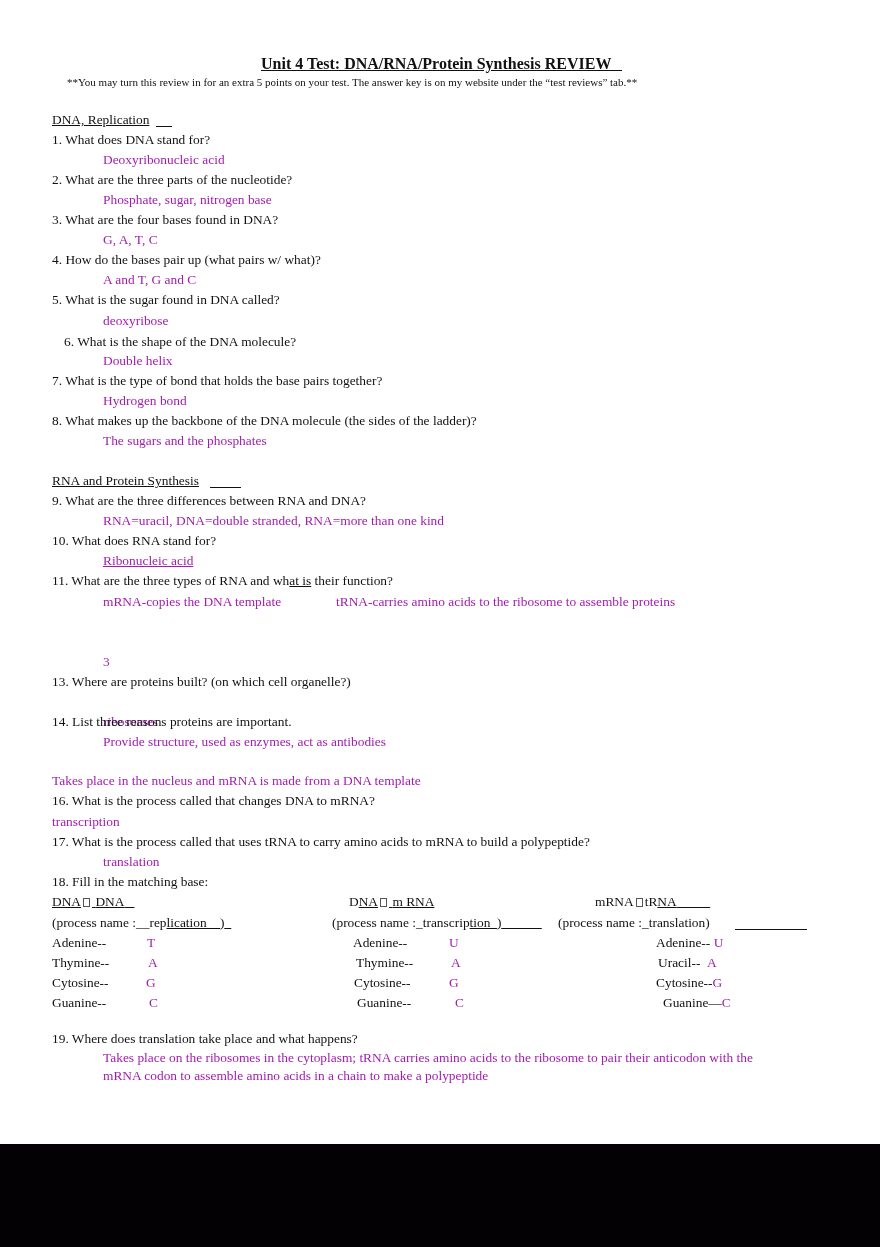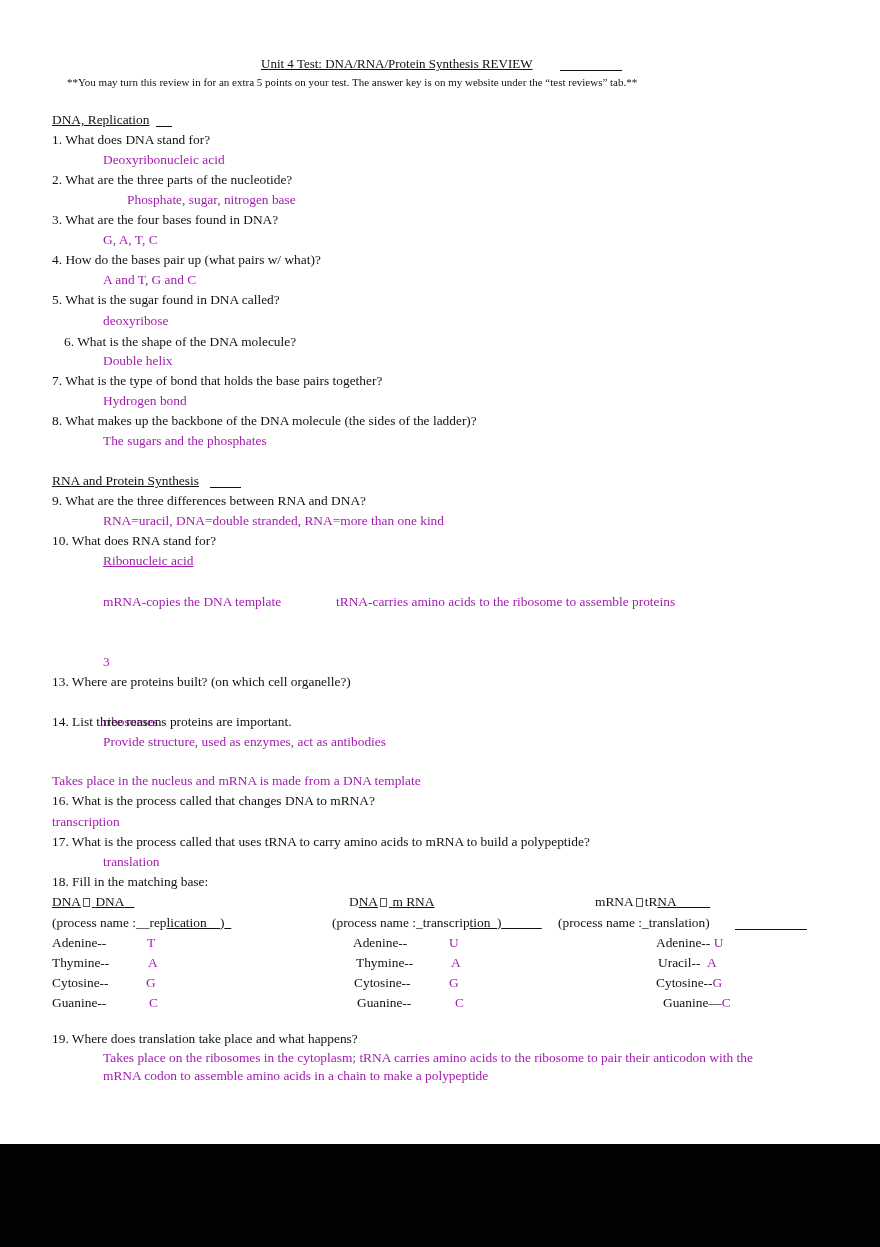--- a/index.html
+++ b/index.html
@@ -8,21 +8,21 @@
     font-family: "Liberation Serif", "DejaVu Serif", serif; color: #111111;
     overflow: hidden;
   }
   .page {
     position: absolute; left: 0; top: 0; width: 880px; height: 1144px;
     background: #ffffff;
   }
   .bottom-band { position: absolute; left: 0; top: 1144px; width: 880px; height: 103px; background: #030104; }
   .abs { position: absolute; white-space: nowrap; font-size: 13.4px; line-height: 16px; }
   .ans { color: #a21caf; }
-  .title { font-size: 13px; text-decoration: underline; }
+  .title { font-size: 16px; text-decoration: underline; font-weight: bold; }
   .note { font-size: 11px; }
   .u { text-decoration: underline; }
   .box {
     display: inline-block; width: 7px; height: 9px; border: 1px solid #555;
     vertical-align: -1px; margin: 0 2px; box-sizing: border-box;
   }
   .hline { position: absolute; height: 0; border-top: 1px solid #111; }
 </style>
 </head>
 <body>
@@ -32,21 +32,21 @@
   <div class="abs title" style="left:261px; top:56px;"><span>Unit 4 Test: DNA/RNA/Protein Synthesis REVIEW</span></div>
   <div class="hline" style="left:560px; top:70px; width:62px;"></div>
   <div class="abs note" style="left:67px; top:74px;">**You may turn this review in for an extra 5 points on your test. The answer key is on my website under the “test reviews” tab.**</div>
 
   <div class="abs u" style="left:52px; top:112px;">DNA, Replication</div>
   <div class="hline" style="left:156px; top:126px; width:16px;"></div>
 
   <div class="abs" style="left:52px; top:132px;">1.  What does DNA stand for?</div>
   <div class="abs ans" style="left:103px; top:152px;">Deoxyribonucleic acid</div>
   <div class="abs" style="left:52px; top:172px;">2.  What are the three parts of the nucleotide?</div>
-  <div class="abs ans" style="left:103px; top:192px;margin-left:24px;">Phosphate, sugar, nitrogen base</div>
+  <div class="abs ans" style="left:103px; top:192px;">Phosphate, sugar, nitrogen base</div>
   <div class="abs" style="left:52px; top:212px;">3.  What are the four bases found in DNA?</div>
   <div class="abs ans" style="left:103px; top:232px;">G, A, T, C</div>
   <div class="abs" style="left:52px; top:252px;">4.  How do the bases pair up (what pairs w/ what)?</div>
   <div class="abs ans" style="left:103px; top:272px;">A and T,  G and C</div>
   <div class="abs" style="left:52px; top:292px;">5.  What is the sugar found in DNA called?</div>
   <div class="abs ans" style="left:103px; top:313px;">deoxyribose</div>
   <div class="abs" style="left:52px; top:334px;margin-left:12px;">6.  What is the shape of the DNA molecule?</div>
   <div class="abs ans" style="left:103px; top:353px;">Double helix</div>
   <div class="abs" style="left:52px; top:373px;">7.  What is the type of bond that holds the base pairs together?</div>
   <div class="abs ans" style="left:103px; top:393px;">Hydrogen bond</div>
@@ -54,20 +54,21 @@
   <div class="abs ans" style="left:103px; top:433px;">The sugars and the phosphates</div>
 
   <div class="abs u" style="left:52px; top:473px;">RNA and Protein Synthesis</div>
   <div class="hline" style="left:210px; top:487px; width:31px;"></div>
 
   <div class="abs" style="left:52px; top:493px;">9. What are the three differences between RNA and DNA?</div>
   <div class="abs ans" style="left:103px; top:513px;">RNA=uracil, DNA=double stranded, RNA=more than one kind</div>
   <div class="abs" style="left:52px; top:533px;">10. What does RNA stand for?</div>
   <div class="abs ans" style="left:103px; top:553px;text-decoration:underline;">Ribonucleic acid</div>
 
+  <div class="abs" style="left:52px; top:573px;"><span>11. What are the three types of RNA and wh</span><span class="u">at is</span><span> their function?</span></div>
   <div class="abs ans" style="left:103px; top:594px;">mRNA-copies the DNA template</div>
   <div class="abs ans" style="left:336px; top:594px;">tRNA-carries amino acids to the ribosome to assemble proteins</div>
 
   <div class="abs ans" style="left:103px; top:654px;">3</div>
   <div class="abs" style="left:52px; top:674px;">13. Where are proteins built? (on which cell organelle?)</div>
   <div class="abs ans" style="left:103px; top:694px;margin-top:20px;">ribosomes</div>
   <div class="abs" style="left:52px; top:714px;">14. List three reasons proteins are important.</div>
   <div class="abs ans" style="left:103px; top:734px;">Provide structure, used as enzymes, act as antibodies</div>
   <div class="abs ans" style="left:52px; top:773px;">Takes place in the nucleus and mRNA is made from a DNA template</div>
   <div class="abs" style="left:52px; top:793px;">16. What is the process called that changes DNA to mRNA?</div>

